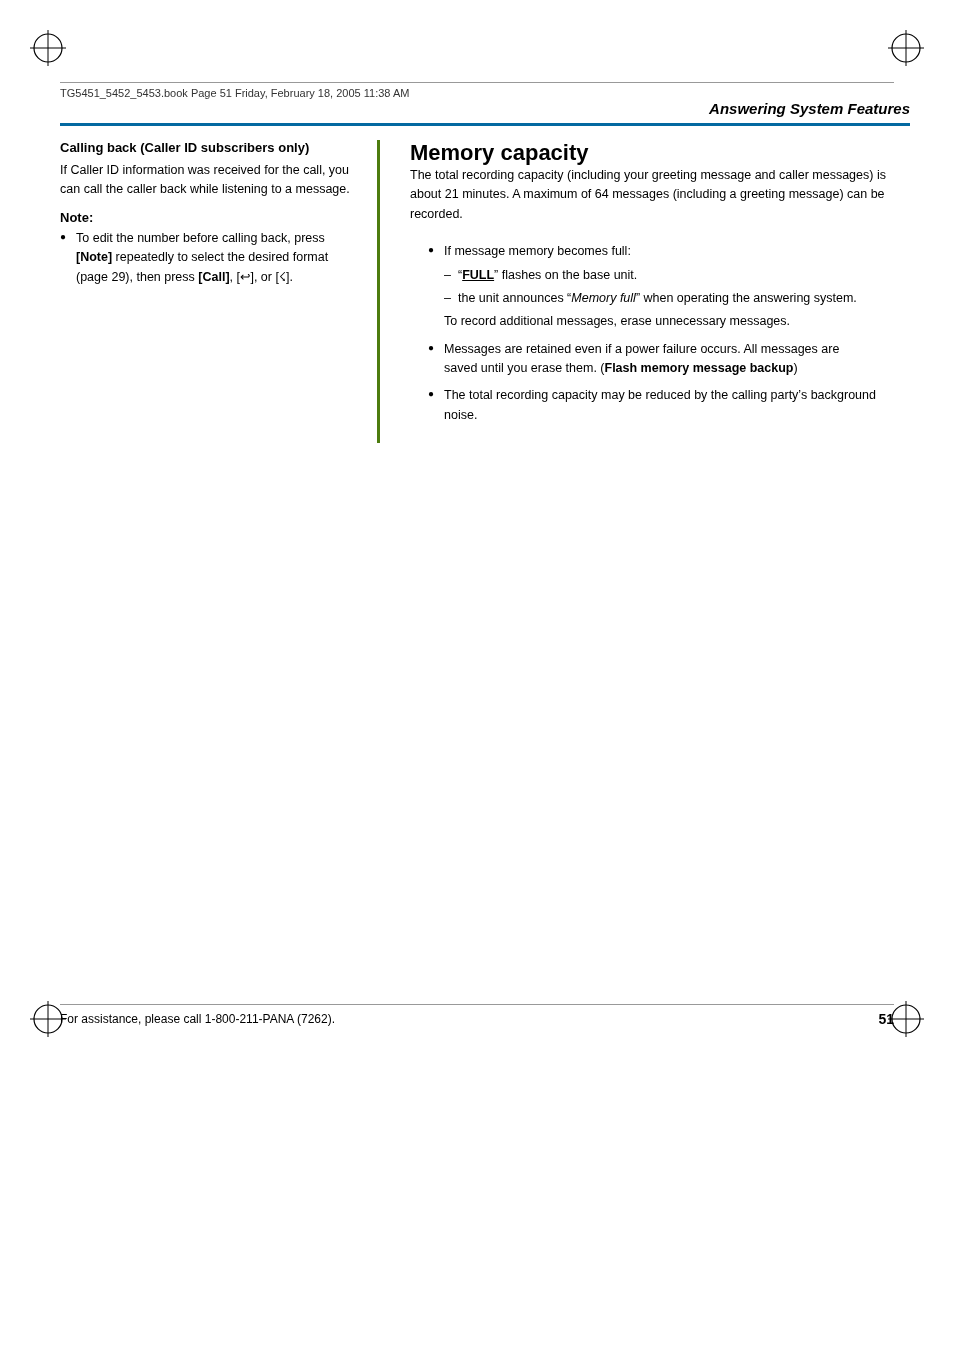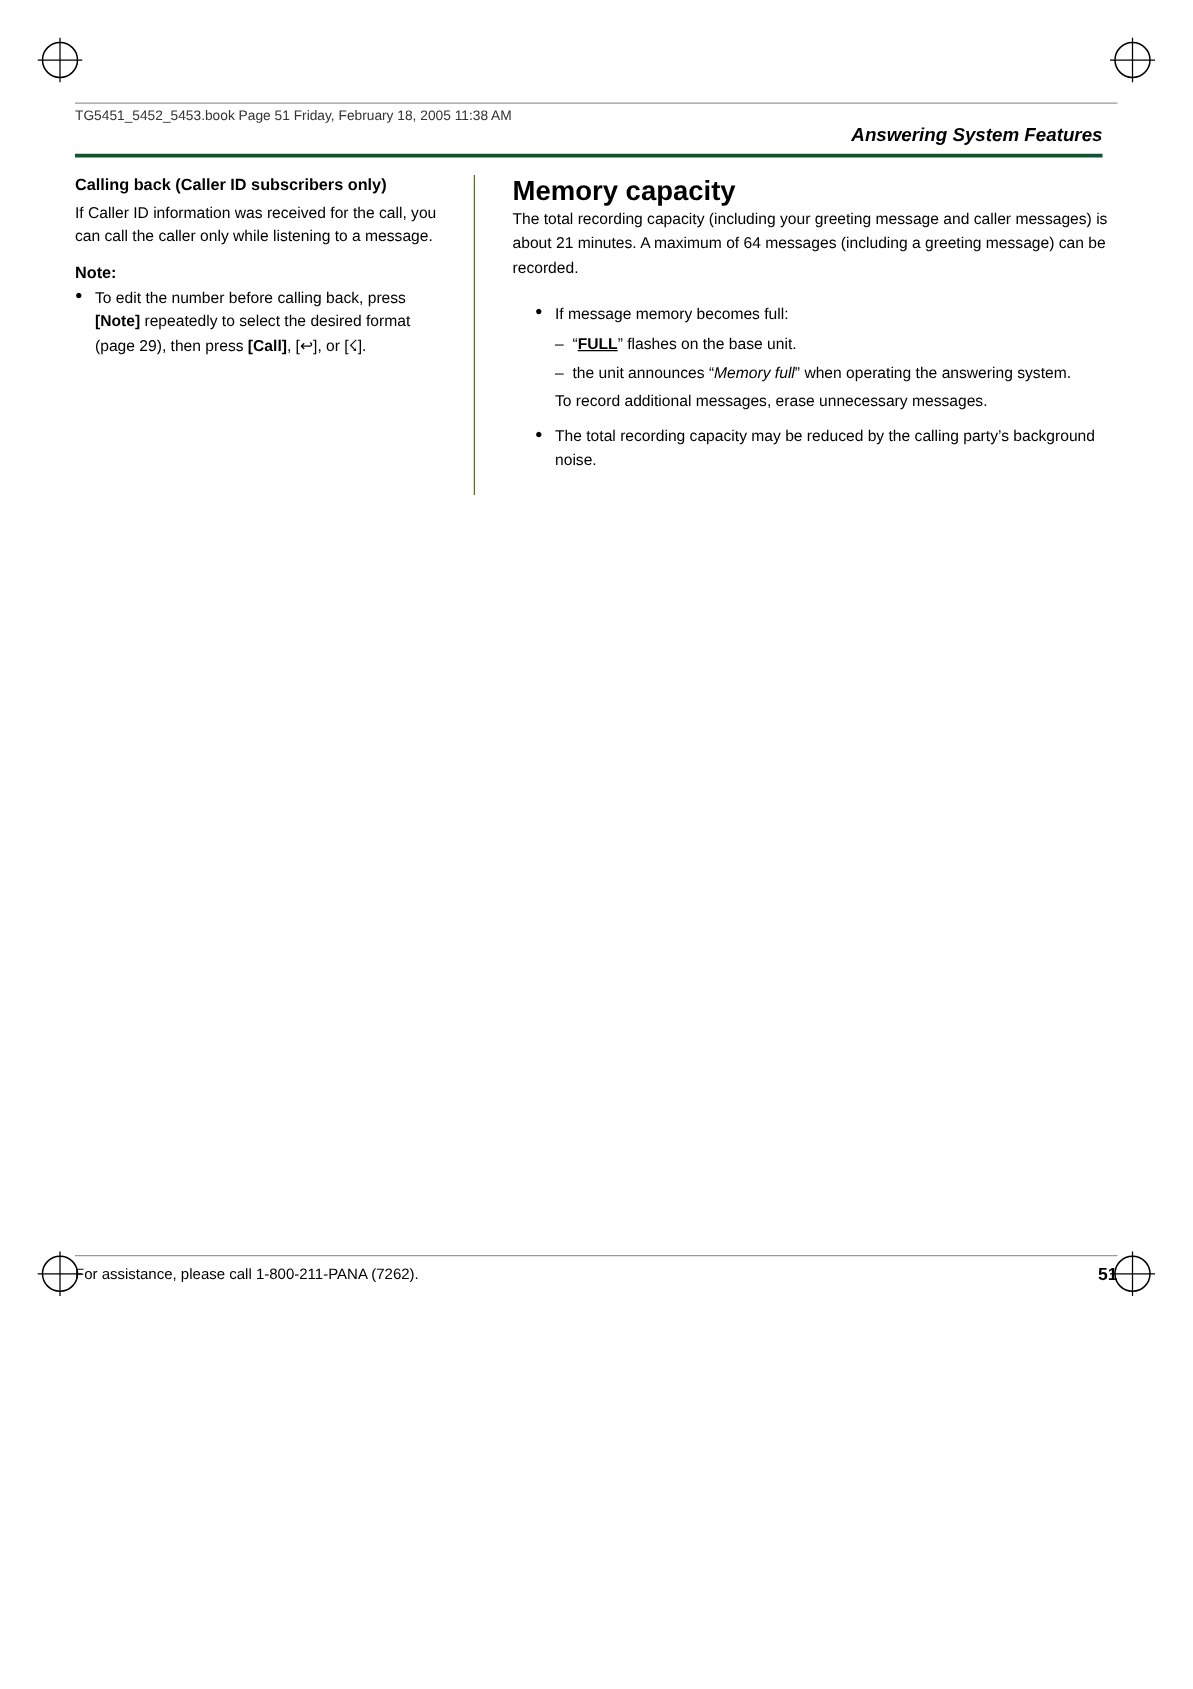--- a/index.html
+++ b/index.html
@@ -49,43 +49,43 @@
       color: #333;
       border-top: 1px solid #999;
       padding-top: 4px;
     }
 
     
     .page-title-area {
       position: absolute;
       top: 100px;
       left: 60px;
-      right: 72px;
+      right: 44px;
       text-align: right;
       font-style: italic;
       font-weight: bold;
       font-size: 15px;
-      border-bottom: 3px solid #14532d;
+      border-bottom: 3px solid #0369a1;
       padding-bottom: 6px;
     }
 
     
     .columns {
       position: absolute;
       top: 140px;
       left: 60px;
       right: 60px;
       display: flex;
       gap: 30px;
     }
 
     .col-left {
       width: 320px;
       flex-shrink: 0;
-      border-right: 1px solid #4d7c0f;
+      border-right: 3px solid #4d7c0f;
       padding-right: 20px;
     }
 
     .col-right {
       flex: 1;
     }
 
     
     .section-heading {
       font-weight: bold;
@@ -240,21 +240,21 @@
   </div>
 
   <div class="page-title-area">
     <span>Answering System Features</span>
   </div>
 
   <div class="columns">
 
     <div class="col-left">
       <div class="section-heading">Calling back (Caller ID subscribers only)</div>
-      <p>If Caller ID information was received for the call, you can call the caller only while listening to a message.</p>
+      <p>If Caller ID information was received for the call, you can call the caller back while listening to a message.</p>
       <div class="note-label">Note:</div>
       <div class="note-bullet">
         To edit the number before calling back, press <span class="key">[Note]</span> repeatedly to select the desired format (page 29), then press
         <span class="key">[Call]</span>,
         [<span>↩</span>], or
         [<span>☇</span>].
       </div>
     </div>
 
     <div class="col-right">
@@ -270,20 +270,23 @@
               “<span class="full-tag">FULL</span>” flashes on the base unit.
             </li>
             <li>
               the unit announces “<span class="italic">Memory full</span>” when operating the answering system.
             </li>
           </ul>
           <span>To record additional messages, erase unnecessary messages.</span>
         </li>
 
 
+        <li>
+          Messages are retained even if a power failure occurs. All messages are saved until you erase them. (<span class="bold">Flash memory message backup</span>)
+        </li>
 
         <li>
           <span>The total recording capacity may be reduced by the calling party’s background noise.</span>
         </li>
 
       </ul>
     </div>
 
   </div>
 

